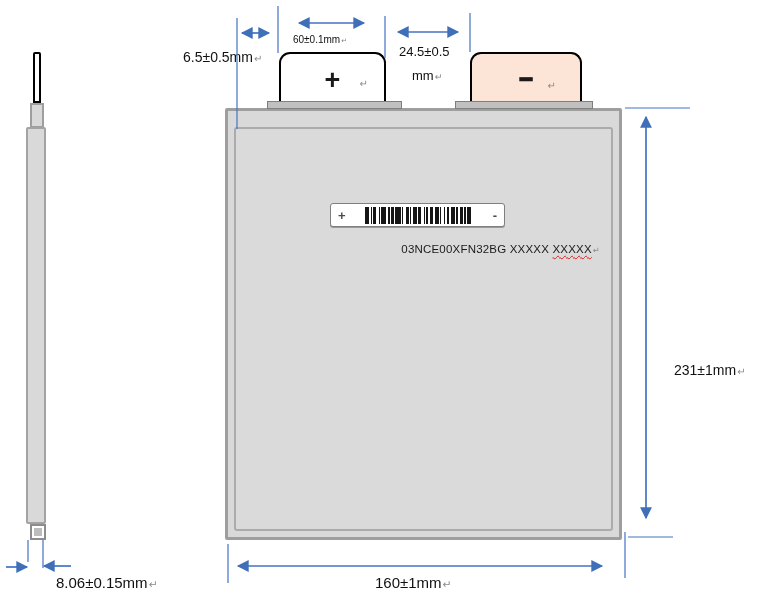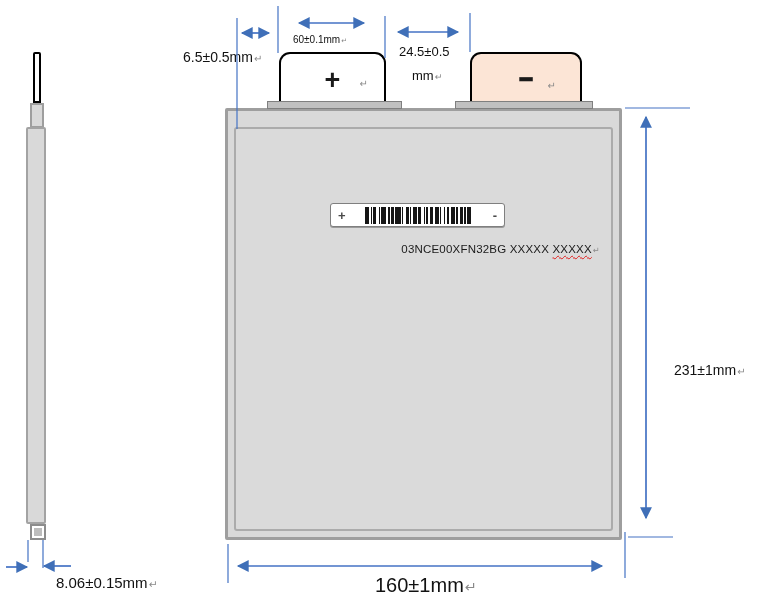--- a/index.html
+++ b/index.html
@@ -39,21 +39,21 @@
 
   
   .dim-label{position:absolute;white-space:pre;color:#111;}
   .ret{color:#8a8a8a;font-size:.72em;margin-left:1px;}
   .ret-in-tab{position:absolute;color:#8a8a8a;font-size:10px;}
   .lbl-65{left:183px;top:1px;font-size:14px;margin-top:48px;}
   .lbl-60{left:293px;top:34px;font-size:10px;}
   .lbl-245a{left:399px;top:44px;font-size:13px;}
   .lbl-245b{left:412px;top:68px;font-size:13px;}
   .lbl-231{left:674px;top:318px;font-size:14px;margin-top:44px;}
-  .lbl-160{left:375px;top:574px;font-size:20px;}
+  .lbl-160{left:375px;top:574px;font-size:15px;}
   .lbl-605{left:56px;top:574px;font-size:15px;}
 
   svg.dims{position:absolute;left:0;top:0;z-index:4;pointer-events:none;}
 </style>
 </head>
 <body>
 
 <div class="canvas">
 
   <div>

